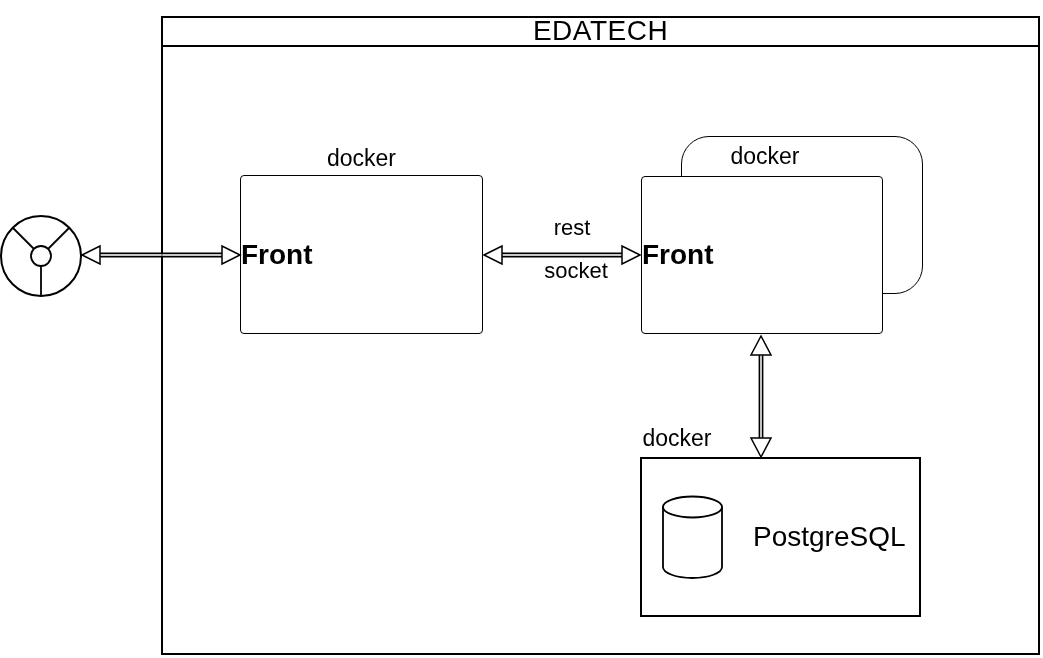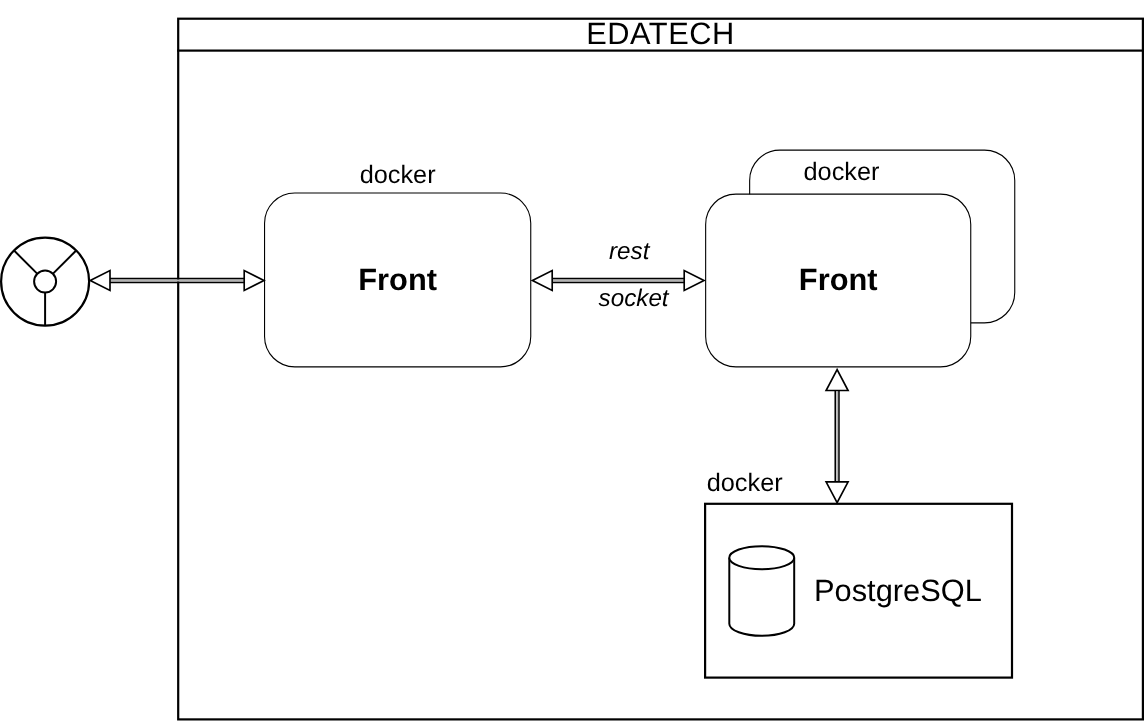--- a/index.html
+++ b/index.html
@@ -22,23 +22,23 @@
   .title-band {
     left:161px; top:16px; width:879px; height:31px;
     border-bottom:2px solid #000000;
     display:flex; align-items:center; justify-content:center;
     font-size:28px; font-weight:normal; letter-spacing:0.5px;
   }
 
   
   .node-rounded {
     border:1.5px solid #000000;
-    border-radius:28px;
+    border-radius:4px;
     background:#ffffff;
-    display:flex; align-items:center; justify-content:center;
+    display:flex; align-items:center; 
     font-size:28px; font-weight:bold;
   }
   .front-node { left:240px; top:175px; width:243px; height:159px; }
   .back-shadow { left:681px; top:136px; width:242px; height:158px;
     border:1.5px solid #000; border-radius:28px; background:#fff; }
   .back-node { left:641px; top:176px; width:242px; height:158px; }
 
   
   .docker-label {
     font-size:23px; font-weight:400; text-align:center; line-height:26px;
@@ -47,24 +47,24 @@
   .docker-back  { left:660px; top:143px; width:210px; }
   .docker-db    { left:626px; top:425px; width:102px; }
 
   
   .db-node {
     left:640px; top:457px; width:281px; height:160px;
     border:2px solid #000000; background:#ffffff;
     display:flex; align-items:center;
   }
   .db-node .cylinder { margin-left:19px; flex:0 0 auto; }
-  .db-label { font-size:28px; margin-left:16px; white-space:nowrap; }
+  .db-label { font-size:28px; margin-left:29px; white-space:nowrap; }
 
   
-  .edge-label { font-size:22px; text-align:center; line-height:24px;font-style:italic; }
+  .edge-label { font-size:22px; text-align:center; line-height:24px; }
   .label-rest   { left:522px; top:216px; width:100px; }
   .label-socket { left:526px; top:259px; width:100px; }
 
   
   .edges-svg { left:0; top:0; width:1043px; height:658px; pointer-events:none; }
   .client-svg { left:0; top:214px; width:85px; height:85px; }
 </style>
 </head>
 <body>
 

